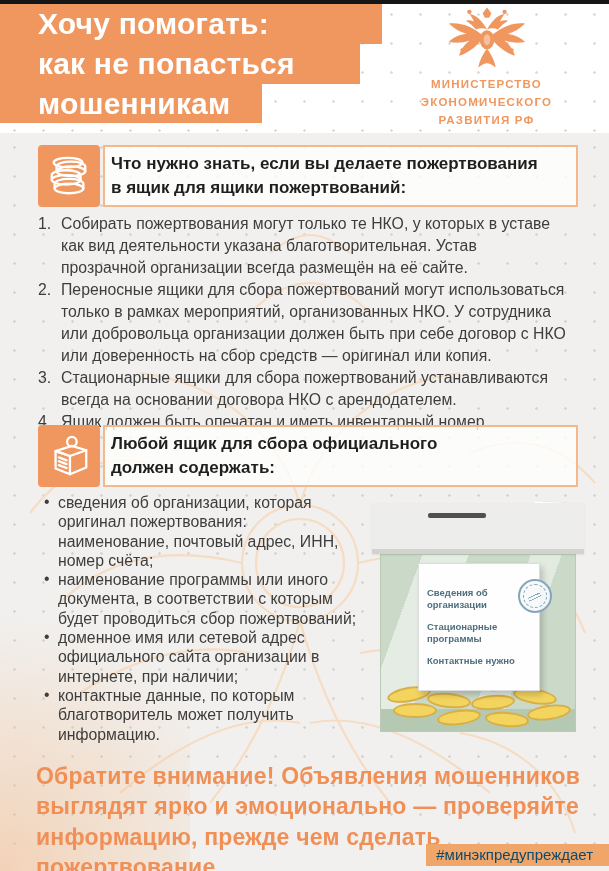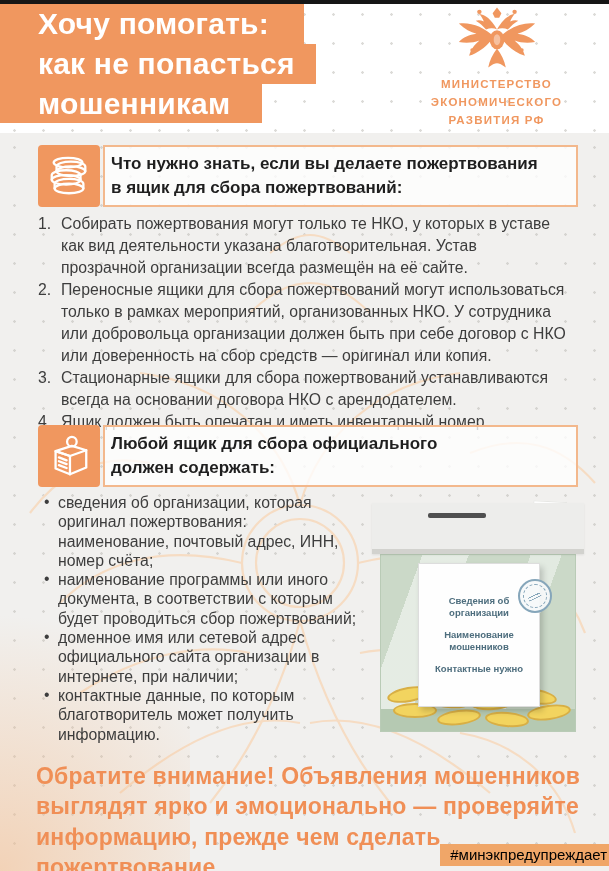--- a/index.html
+++ b/index.html
@@ -11,26 +11,26 @@
     font-family:"Liberation Sans",sans-serif;
     -webkit-font-smoothing:antialiased;
   }
   .topbar{position:absolute;left:0;top:0;width:609px;height:4px;background:#161616;}
 
   
   .title-wrap{position:absolute;left:0;top:4px;}
   .trow{background:#F0975F;color:#fff;font-weight:bold;font-size:30px;
         display:flex;align-items:center;padding-left:38px;box-sizing:border-box;
         letter-spacing:.2px;}
-  .trow.r1{width:304px;height:40px;}
-  .trow.r2{width:316px;height:40px;}
+  .trow.r1{width:382px;height:40px;}
+  .trow.r2{width:360px;height:40px;}
   .trow.r3{width:262px;height:39px;}
 
   
-  .ministry{position:absolute;left:424px;top:6px;width:145px;text-align:center;}
+  .ministry{position:absolute;left:414px;top:6px;width:145px;text-align:center;}
   .ministry svg{display:block;margin:0 auto;}
   .ministry-name{margin-top:4px;color:#F0975F;font-weight:bold;font-size:11.5px;
                  letter-spacing:1.2px;line-height:1.55;}
 
   
   .panel{position:absolute;left:0;top:133px;width:609px;height:738px;
          background-image:radial-gradient(circle,#d5d4d0 1.1px,transparent 1.5px),
                           linear-gradient(#F1F0EE,#F1F0EE);
          background-size:29px 29px,auto;}
   .watermark{position:absolute;left:0;top:0;pointer-events:none;}
@@ -70,37 +70,37 @@
              border-radius:2px;}
   .illo .body{position:absolute;left:14px;top:59px;width:196px;height:178px;background:#CBD9C8;
              border:1px solid #b9cbb6;box-sizing:border-box;overflow:hidden;}
   .illo .stripes{position:absolute;inset:0;
              background:linear-gradient(110deg,rgba(255,255,255,0) 16%,rgba(255,255,255,.5) 16%,
              rgba(255,255,255,.5) 34%,rgba(255,255,255,0) 34%,rgba(255,255,255,0) 58%,
              rgba(255,255,255,.45) 58%,rgba(255,255,255,.45) 70%,rgba(255,255,255,0) 70%);}
   .illo .floor{position:absolute;left:0;bottom:0;width:100%;height:22px;background:#B5C9B2;}
   .coin{position:absolute;width:44px;height:15px;background:#F2D45F;border:2px solid #D8AF45;
         border-radius:50%;box-sizing:border-box;}
-  .label{position:absolute;left:52px;top:68px;width:122px;height:144px;background:#FEFEFE;
+  .label{position:absolute;left:52px;top:68px;width:122px;height:128px;background:#FEFEFE;
          border:1px solid #ddd;box-shadow:3px 4px 6px rgba(0,0,0,.18);box-sizing:border-box;
-         display:flex;flex-direction:column;justify-content:center;padding:8px 8px;text-align:center;}
+         display:flex;flex-direction:column;justify-content:center;padding:8px 8px;text-align:left;}
   .label div{font-size:9.5px;font-weight:bold;color:#4E6E7E;line-height:1.25;margin:5px 0;}
   .seal{position:absolute;left:152px;top:84px;width:34px;height:34px;border-radius:50%;
         border:2.5px solid #86A6BA;background:rgba(246,249,250,.92);box-sizing:border-box;}
   .seal::before{content:"";position:absolute;left:3px;top:3px;right:3px;bottom:3px;
         border:1px dashed #86A6BA;border-radius:50%;}
   .seal::after{content:"";position:absolute;left:8px;top:13px;width:13px;height:5px;
         background:repeating-linear-gradient(0deg,#86A6BA 0 1px,transparent 1px 3px);
         transform:rotate(-25deg);}
 
   
   .warning{position:absolute;left:36px;top:628px;width:552px;color:#F08F56;font-weight:bold;
            font-size:23px;line-height:1.32;letter-spacing:.2px;}
-  .hashtag{position:absolute;right:0;bottom:5px;background:#F0A668;color:#000000;font-size:15px;
-           padding:2px 2px 3px 10px;}
+  .hashtag{position:absolute;right:0;bottom:5px;background:#F0A668;color:#0c4a6e;font-size:15px;
+           padding:2px 16px 3px 10px;}
 </style>
 </head>
 <body>
 
 <div class="topbar"></div>
 
 <div class="title-wrap">
   <div class="trow r1">Хочу помогать:</div>
   <div class="trow r2">как не попасться</div>
   <div class="trow r3">мошенникам</div>
@@ -163,21 +163,21 @@
         <path d="M9 37 v-5 a15 5 0 0 1 30 0 v5"></path>
         <ellipse cx="21" cy="28" rx="15" ry="5"></ellipse>
         <path d="M6 28 v-5 a15 5 0 0 1 30 0 v5"></path>
         <ellipse cx="26" cy="19" rx="15" ry="5"></ellipse>
         <path d="M11 19 v-5 a15 5 0 0 1 30 0 v5"></path>
         <ellipse cx="23" cy="10" rx="15" ry="5"></ellipse>
       </svg>
     </div>
     <div class="sec-box">
       <div>Что нужно знать, если вы делаете пожертвования</div>
-      <div>в ящик для сбора пожертвований:</div>
+      <div>в ящик для ящики пожертвований:</div>
     </div>
   </div>
 
   <ol class="numlist">
     <li>Собирать пожертвования могут только те НКО, у которых в уставе как вид деятельности указана благотворительная. Устав прозрачной организации всегда размещён на её сайте.</li>
     <li>Переносные ящики для сбора пожертвований могут использоваться только в рамках мероприятий, организованных НКО. У сотрудника или добровольца организации должен быть при себе договор с НКО или доверенность на сбор средств — оригинал или копия.</li>
     <li>Стационарные ящики для сбора пожертвований устанавливаются всегда на основании договора НКО с арендодателем.</li>
     <li>Ящик должен быть опечатан и иметь инвентарный номер.</li>
   </ol>
 
@@ -216,21 +216,21 @@
       <div class="coin" style="left:90px;top:140px;transform:rotate(-5deg);"></div>
       <div class="coin" style="left:132px;top:134px;transform:rotate(9deg);"></div>
       <div class="coin" style="left:12px;top:148px;"></div>
       <div class="coin" style="left:56px;top:155px;transform:rotate(-7deg);"></div>
       <div class="coin" style="left:104px;top:157px;transform:rotate(5deg);"></div>
       <div class="coin" style="left:146px;top:150px;transform:rotate(-8deg);"></div>
       <div class="coin" style="left:80px;top:120px;transform:rotate(12deg);"></div>
     </div>
     <div class="label">
       <div>Сведения об организации</div>
-      <div>Наименование мошенников</div>
+      <div>Стационарные программы</div>
       <div>Контактные нужно</div>
     </div>
     <div class="lid">
       <div class="slot"></div>
     </div>
     <div class="seal"></div>
   </div>
 
   <div class="warning">Обратите внимание! Объявления мошенников выглядят ярко и эмоционально — проверяйте информацию, прежде чем сделать пожертвование.</div>
 

